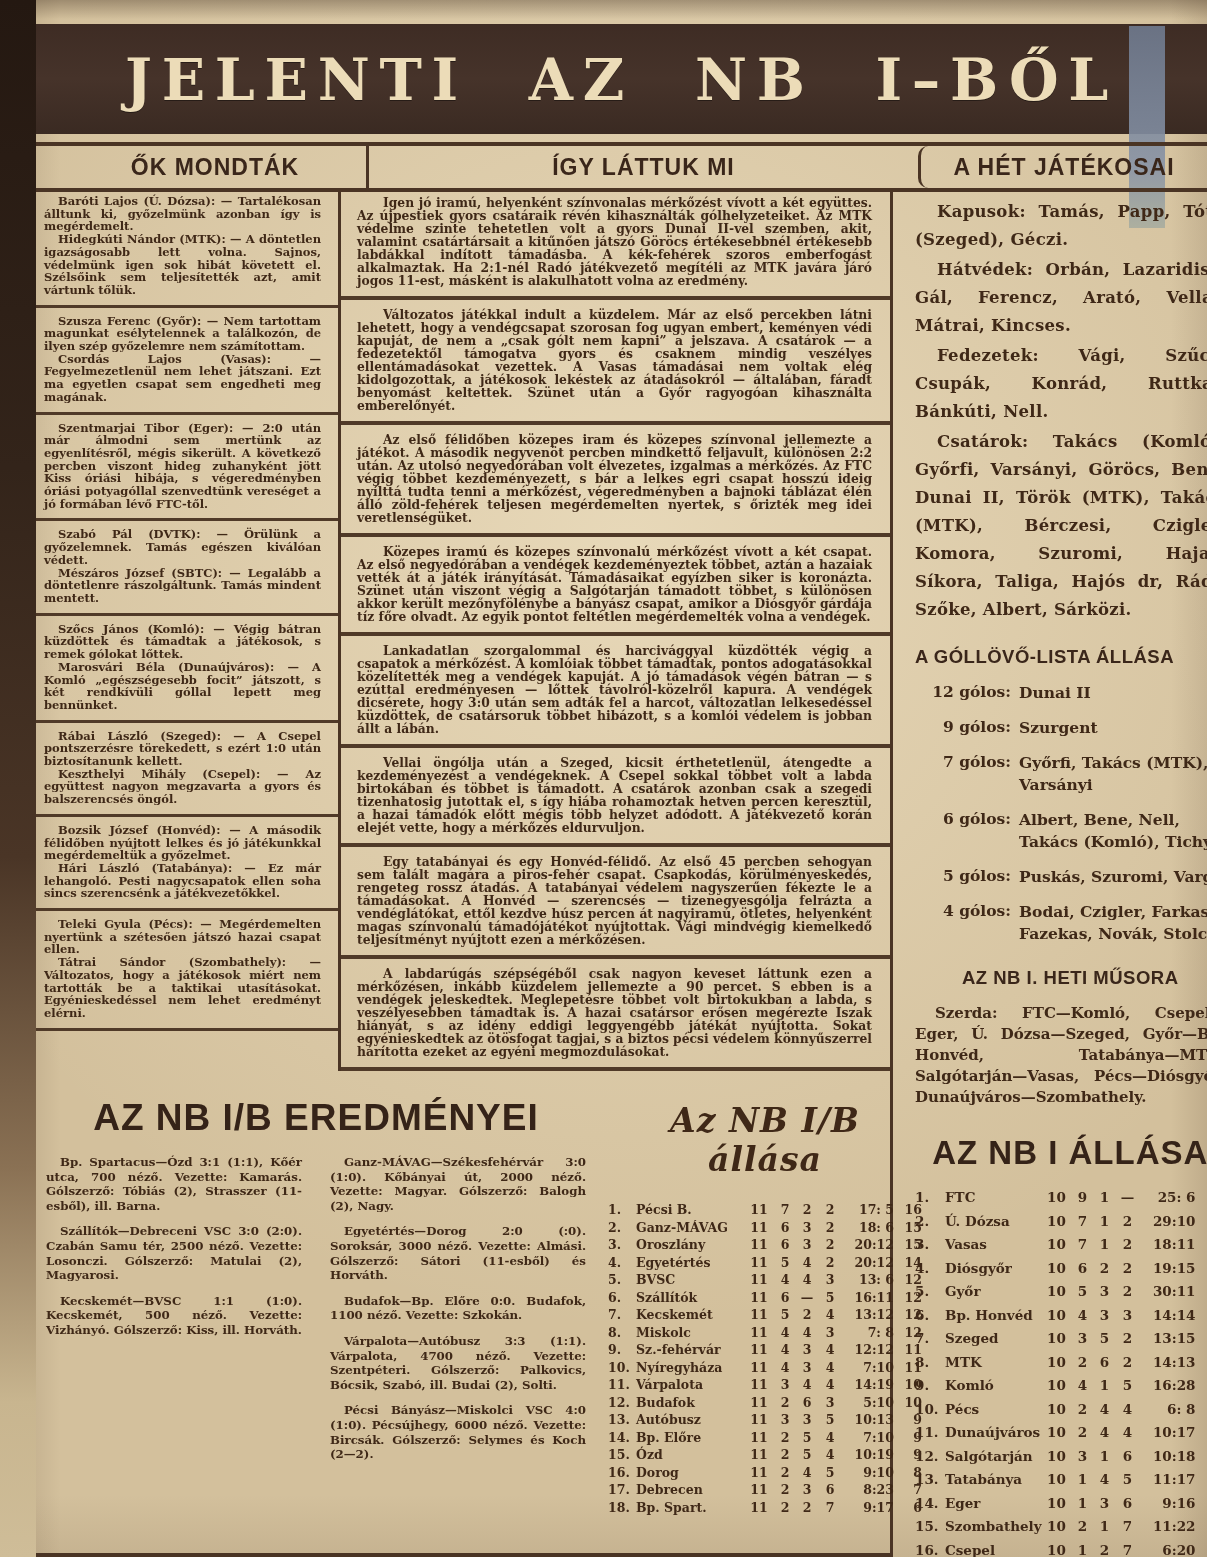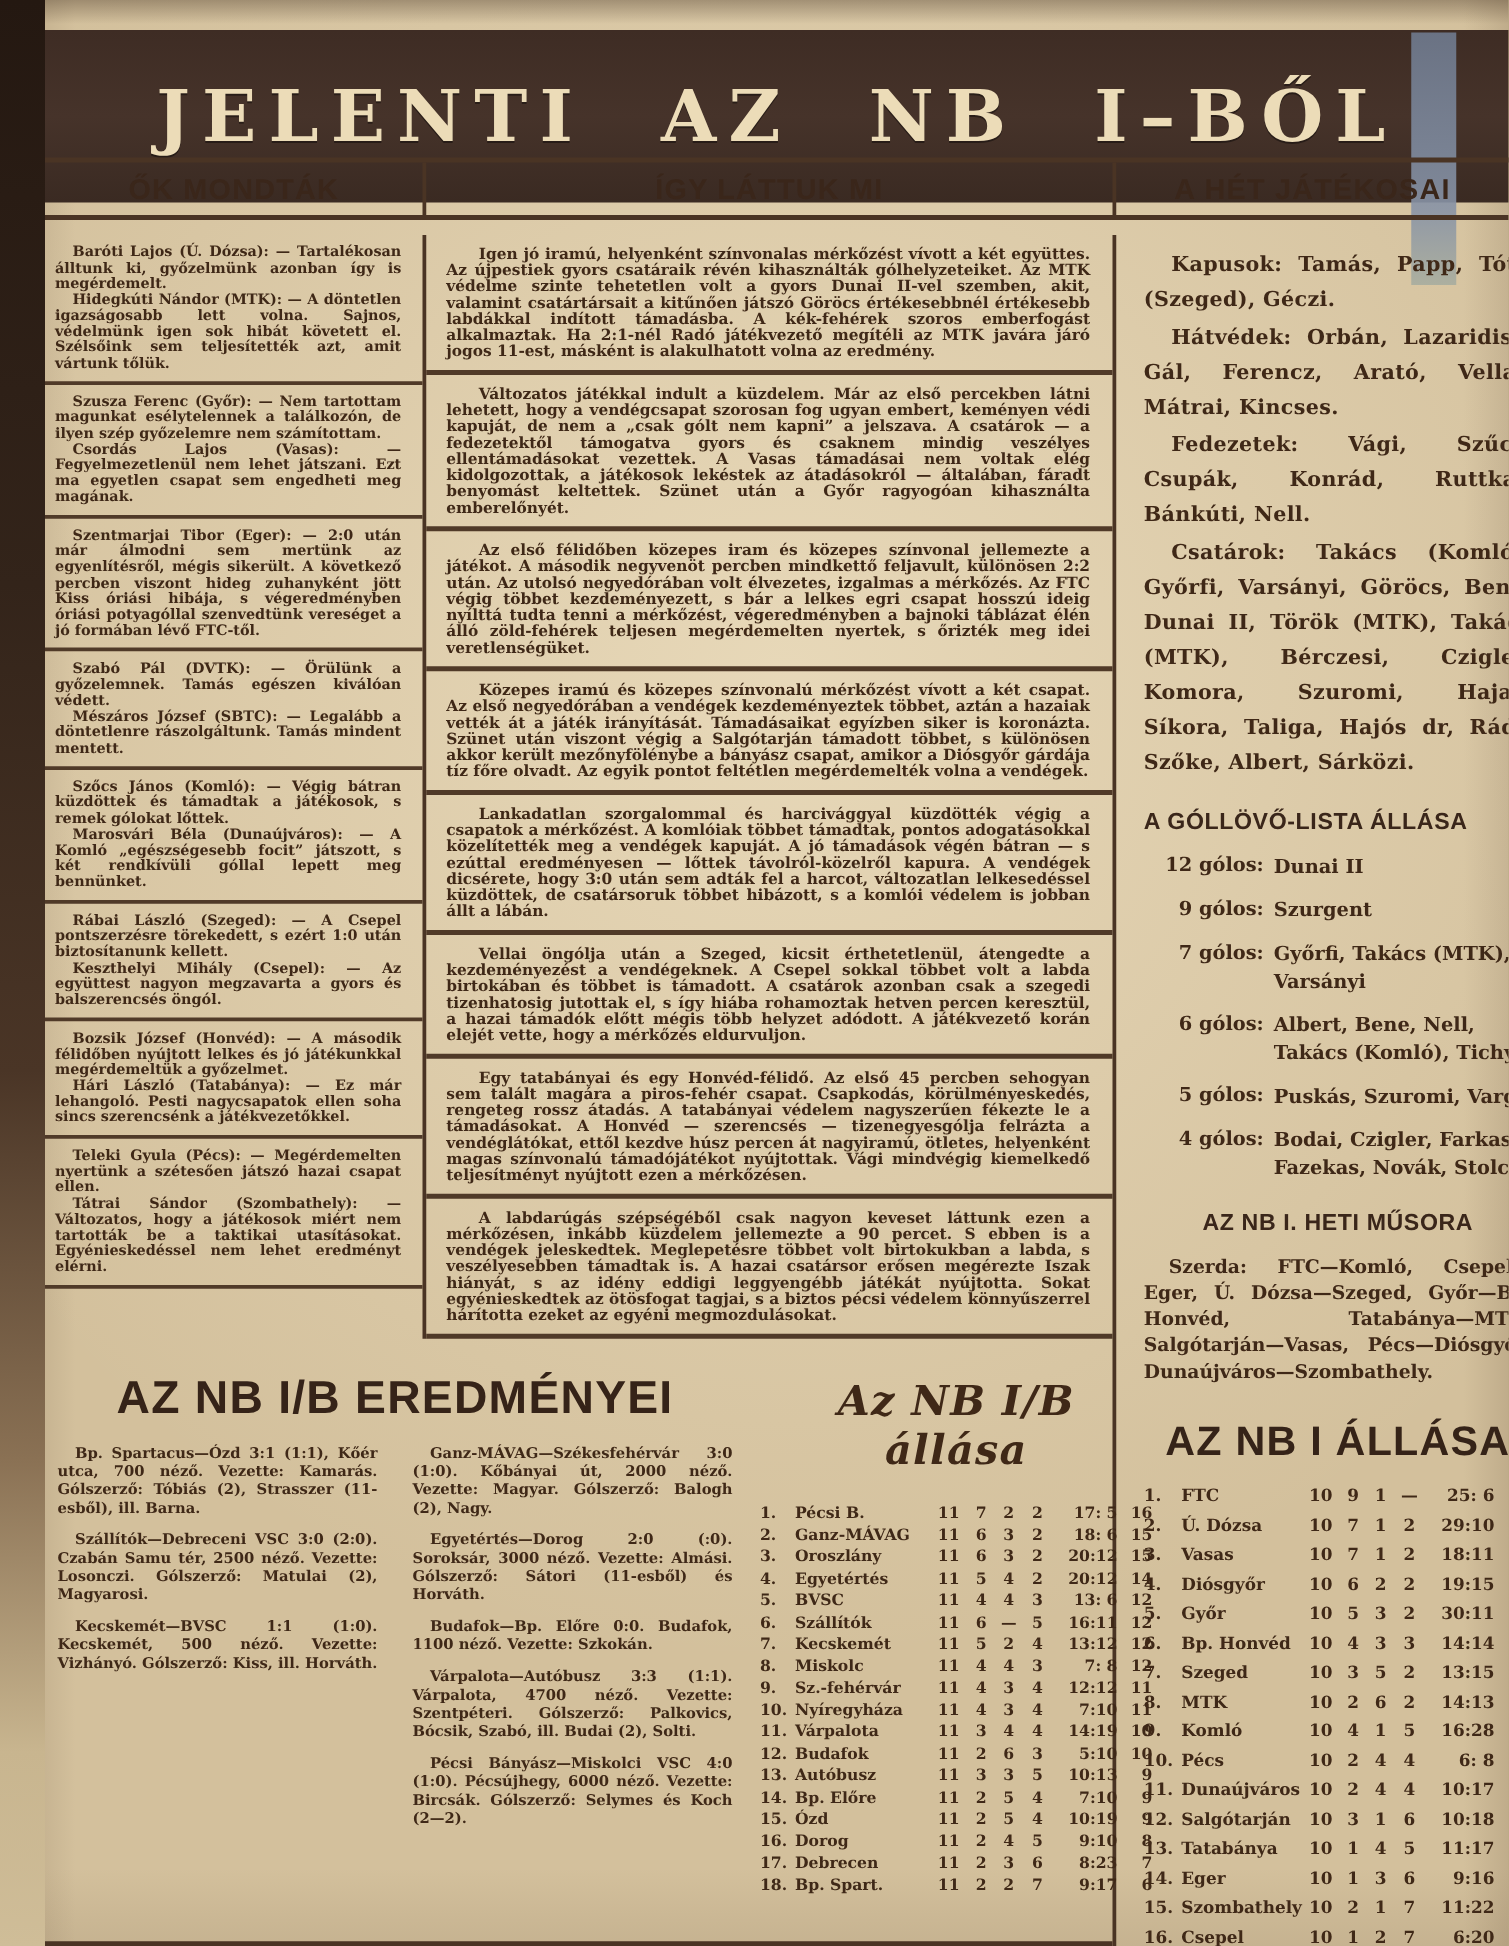--- a/index.html
+++ b/index.html
@@ -10,36 +10,36 @@
     background-image:
       radial-gradient(90% 70% at 52% 35%, rgba(248,236,208,.55), rgba(248,236,208,0) 72%),
       linear-gradient(90deg, rgba(80,58,40,.22), rgba(0,0,0,0) 5%, rgba(0,0,0,0) 97%, rgba(80,58,40,.15)),
       linear-gradient(0deg, rgba(80,58,40,.10), rgba(0,0,0,0) 4%);
     font-family:"DejaVu Serif", serif;color:#3f2817;
   }
   .edge-left{position:absolute;left:0;top:0;width:36px;height:100%;
     background:linear-gradient(180deg,#241811 0%,#33241a 30%,#4a3526 55%,#8a7154 75%,#c8b58f 90%,#cfbd98 100%);}
   .edge-top{position:absolute;left:36px;top:0;right:0;height:24px;
     background:linear-gradient(180deg, rgba(60,42,28,.35), rgba(0,0,0,0) 80%);}
-  .banner{position:absolute;left:36px;top:24px;right:0;height:138px;
+  .banner{position:absolute;left:36px;top:24px;right:0;height:110px;
     background:linear-gradient(180deg,#3e2c24 0%,#46332a 50%,#3a2a22 100%);
     display:flex;align-items:center;justify-content:center;overflow:hidden;}
   .banner-title{font-family:"DejaVu Serif",serif;font-weight:bold;font-size:57px;
     letter-spacing:.17em;word-spacing:.55em;color:#ecdcb8;white-space:nowrap;
     text-shadow:0 1px 0 rgba(0,0,0,.4);} 
   .strip-blue{position:absolute;right:42px;top:26px;width:36px;height:202px;
     background:linear-gradient(180deg,#6f7a8e 0%,#7e8a9e 45%,#8893a6 70%,#a8ad9f 100%);opacity:.9;}
-  .headrow{position:absolute;left:36px;top:126px;right:0;height:50px;
+  .headrow{position:absolute;left:36px;top:142px;right:0;height:50px;
     display:grid;grid-template-columns:302px 552px 1fr;
-    border-top:4px solid #4a3424;border-bottom:4px solid #4a3424;}
+    border-top:4px solid #4a3424;border-bottom:4px solid #4a3424;padding-left:28px;}
   .headcell{display:flex;align-items:center;justify-content:center;
     font-family:"Liberation Sans",sans-serif;font-weight:bold;font-size:23px;
     letter-spacing:1px;color:#3a261a;}
   .headcell.mid{border-left:3px solid #4a3424;}
-  .headcell.right{border-left:3px solid #4a3424;}
+  .headcell.right{border-left:3px solid #4a3424;border-radius:10px;}
   .content{position:absolute;left:36px;top:188px;right:0;bottom:0;
     display:grid;grid-template-columns:302px 552px 1fr;grid-template-rows:auto 1fr;}
   
   .col-left{grid-column:1;grid-row:1;}
   .quote-block{border-bottom:3px solid #503a28;padding:7px 17px 8px 8px;}
   .quote-block p{margin:0;font-size:11.5px;line-height:12.7px;font-weight:bold;
     text-align:justify;text-indent:14px;}
   
   .col-mid{grid-column:2;grid-row:1;border-left:3px solid #4a3424;}
   .mid-block{border-bottom:4px solid #503a28;padding:8px 18px 9px 16px;}

